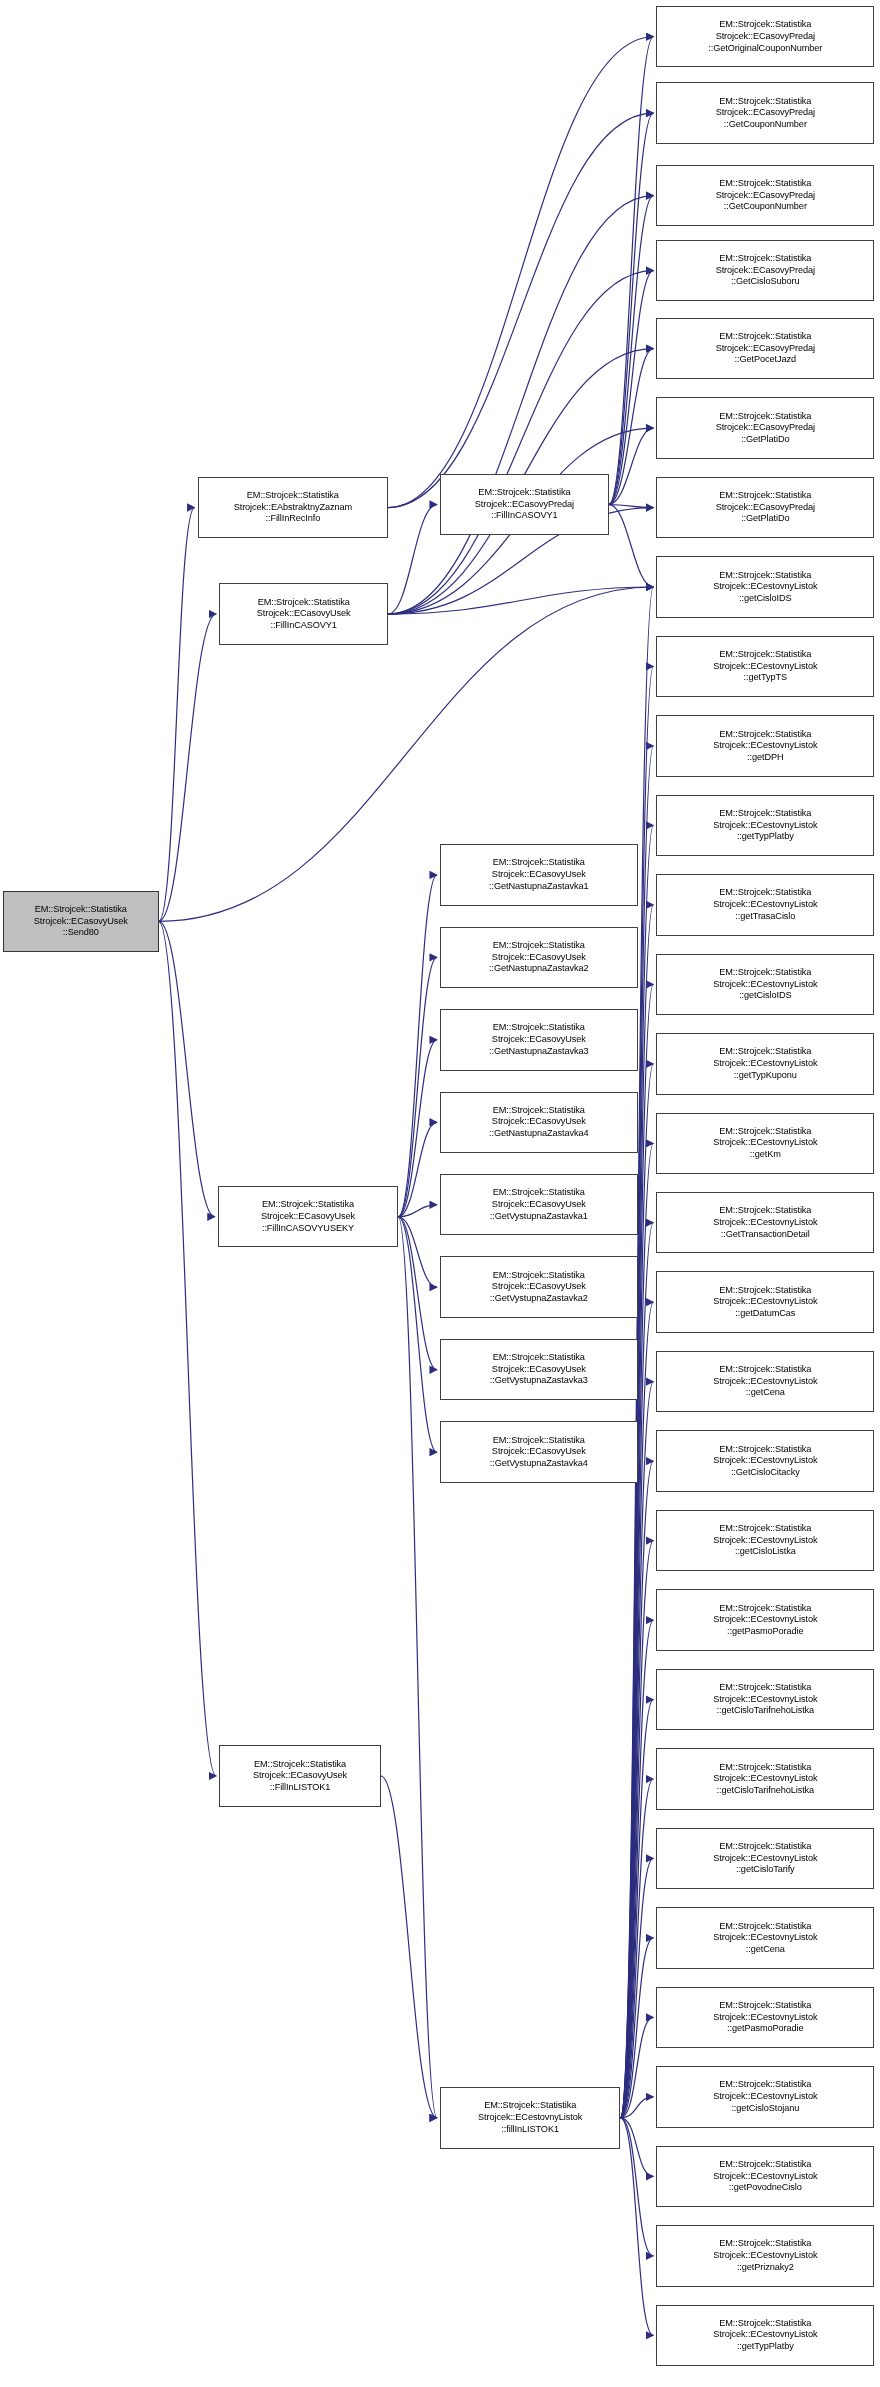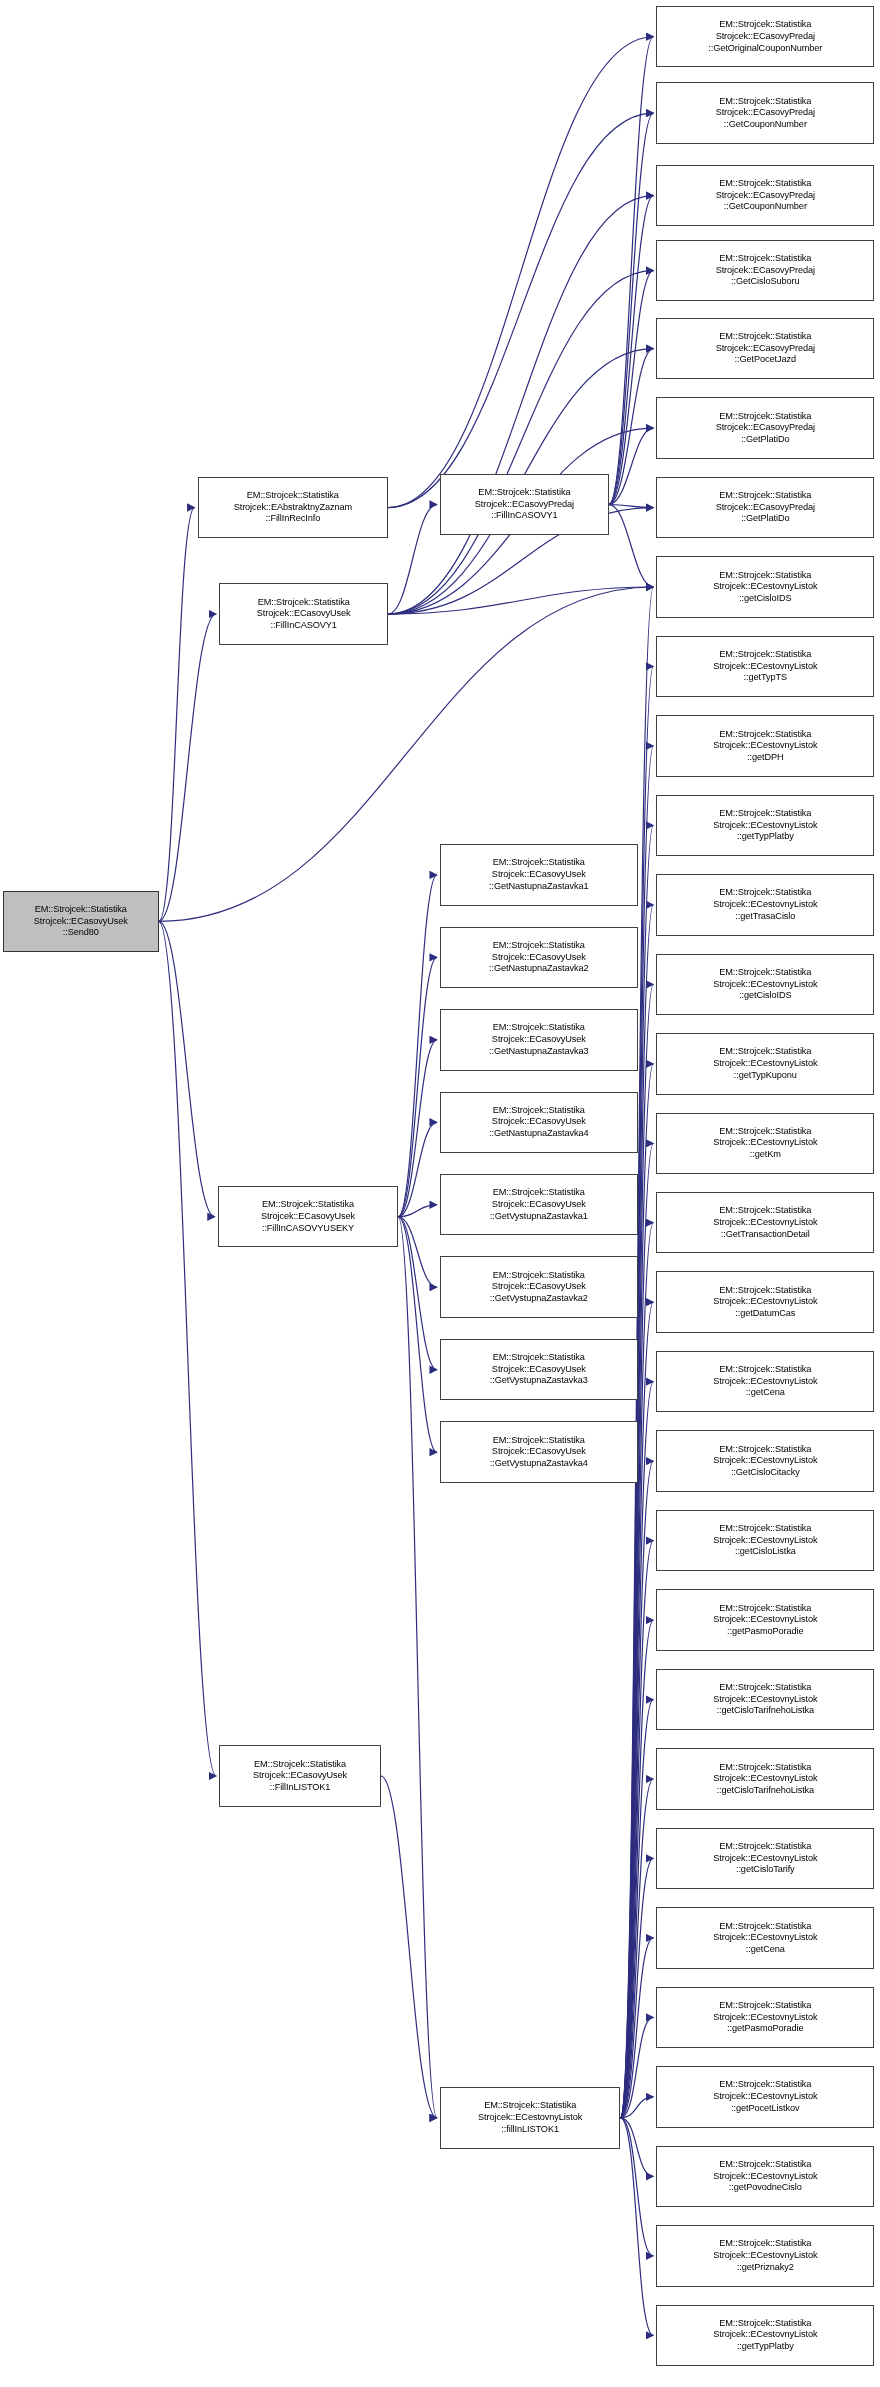--- a/index.html
+++ b/index.html
@@ -131,18 +131,18 @@
       <div class="node" style="left: 656.393px; top: 1271.47px; width: 217.836px; height: 61.4742px;"><span class="ln">EM::Strojcek::Statistika</span><span class="ln">Strojcek::ECestovnyListok</span><span class="ln">::getDatumCas</span></div>
       <div class="node" style="left: 656.393px; top: 1350.93px; width: 217.836px; height: 61.4742px;"><span class="ln">EM::Strojcek::Statistika</span><span class="ln">Strojcek::ECestovnyListok</span><span class="ln">::getCena</span></div>
       <div class="node" style="left: 656.393px; top: 1430.4px; width: 217.836px; height: 61.4742px;"><span class="ln">EM::Strojcek::Statistika</span><span class="ln">Strojcek::ECestovnyListok</span><span class="ln">::GetCisloCitacky</span></div>
       <div class="node" style="left: 656.393px; top: 1509.87px; width: 217.836px; height: 61.4742px;"><span class="ln">EM::Strojcek::Statistika</span><span class="ln">Strojcek::ECestovnyListok</span><span class="ln">::getCisloListka</span></div>
       <div class="node" style="left: 656.393px; top: 1589.33px; width: 217.836px; height: 61.4742px;"><span class="ln">EM::Strojcek::Statistika</span><span class="ln">Strojcek::ECestovnyListok</span><span class="ln">::getPasmoPoradie</span></div>
       <div class="node" style="left: 656.393px; top: 1668.8px; width: 217.836px; height: 61.4742px;"><span class="ln">EM::Strojcek::Statistika</span><span class="ln">Strojcek::ECestovnyListok</span><span class="ln">::getCisloTarifnehoListka</span></div>
       <div class="node" style="left: 656.393px; top: 1748.27px; width: 217.836px; height: 61.4742px;"><span class="ln">EM::Strojcek::Statistika</span><span class="ln">Strojcek::ECestovnyListok</span><span class="ln">::getCisloTarifnehoListka</span></div>
       <div class="node" style="left: 656.393px; top: 1827.73px; width: 217.836px; height: 61.4742px;"><span class="ln">EM::Strojcek::Statistika</span><span class="ln">Strojcek::ECestovnyListok</span><span class="ln">::getCisloTarify</span></div>
       <div class="node" style="left: 656.393px; top: 1907.2px; width: 217.836px; height: 61.4742px;"><span class="ln">EM::Strojcek::Statistika</span><span class="ln">Strojcek::ECestovnyListok</span><span class="ln">::getCena</span></div>
       <div class="node" style="left: 656.393px; top: 1986.67px; width: 217.836px; height: 61.4742px;"><span class="ln">EM::Strojcek::Statistika</span><span class="ln">Strojcek::ECestovnyListok</span><span class="ln">::getPasmoPoradie</span></div>
-      <div class="node" style="left: 656.393px; top: 2066.13px; width: 217.836px; height: 61.4742px;"><span class="ln">EM::Strojcek::Statistika</span><span class="ln">Strojcek::ECestovnyListok</span><span class="ln">::getPocetListkov</span></div>
+      <div class="node" style="left: 656.393px; top: 2066.13px; width: 217.836px; height: 61.4742px;"><span class="ln">EM::Strojcek::Statistika</span><span class="ln">Strojcek::ECestovnyListok</span><span class="ln">::getCisloStojanu</span></div>
       <div class="node" style="left: 656.393px; top: 2145.6px; width: 217.836px; height: 61.4742px;"><span class="ln">EM::Strojcek::Statistika</span><span class="ln">Strojcek::ECestovnyListok</span><span class="ln">::getPovodneCislo</span></div>
       <div class="node" style="left: 656.393px; top: 2225.07px; width: 217.836px; height: 61.4742px;"><span class="ln">EM::Strojcek::Statistika</span><span class="ln">Strojcek::ECestovnyListok</span><span class="ln">::getPriznaky2</span></div>
       <div class="node" style="left: 656.393px; top: 2304.53px; width: 217.836px; height: 61.4742px;"><span class="ln">EM::Strojcek::Statistika</span><span class="ln">Strojcek::ECestovnyListok</span><span class="ln">::getTypPlatby</span></div>
     </div>
 </div>
 
 </body></html>

